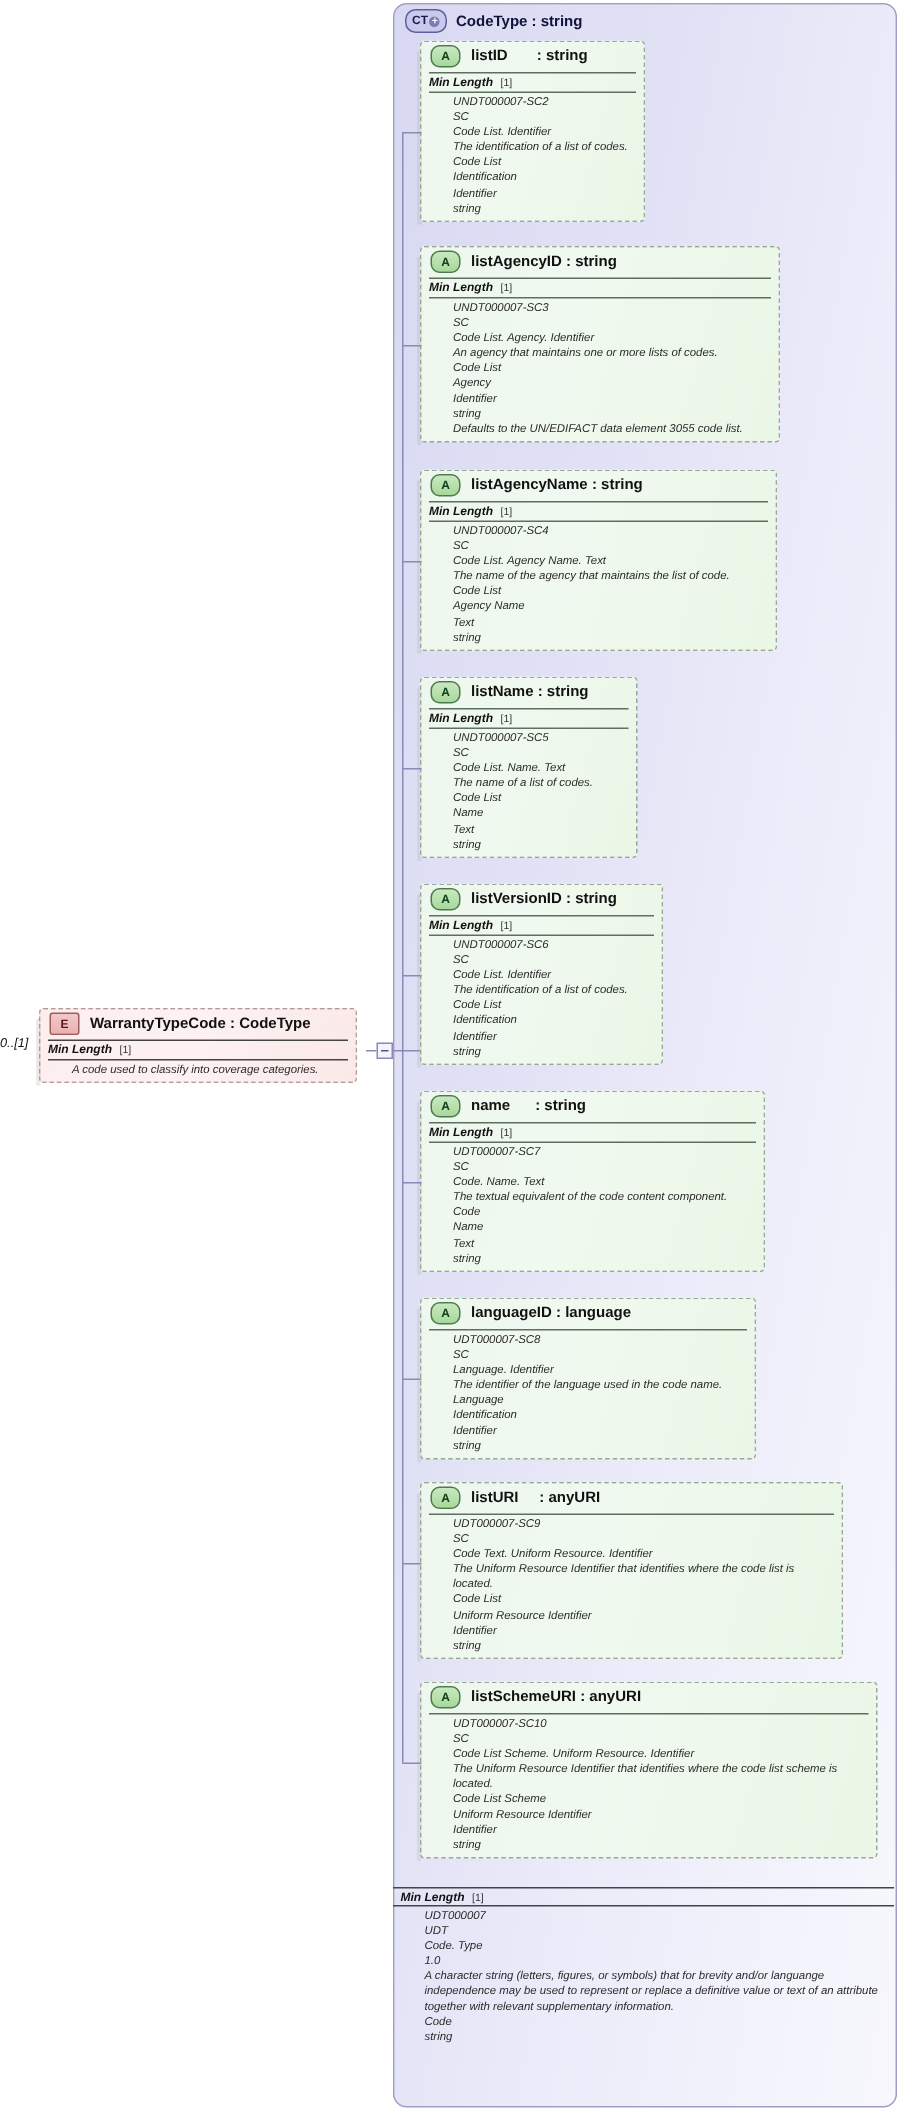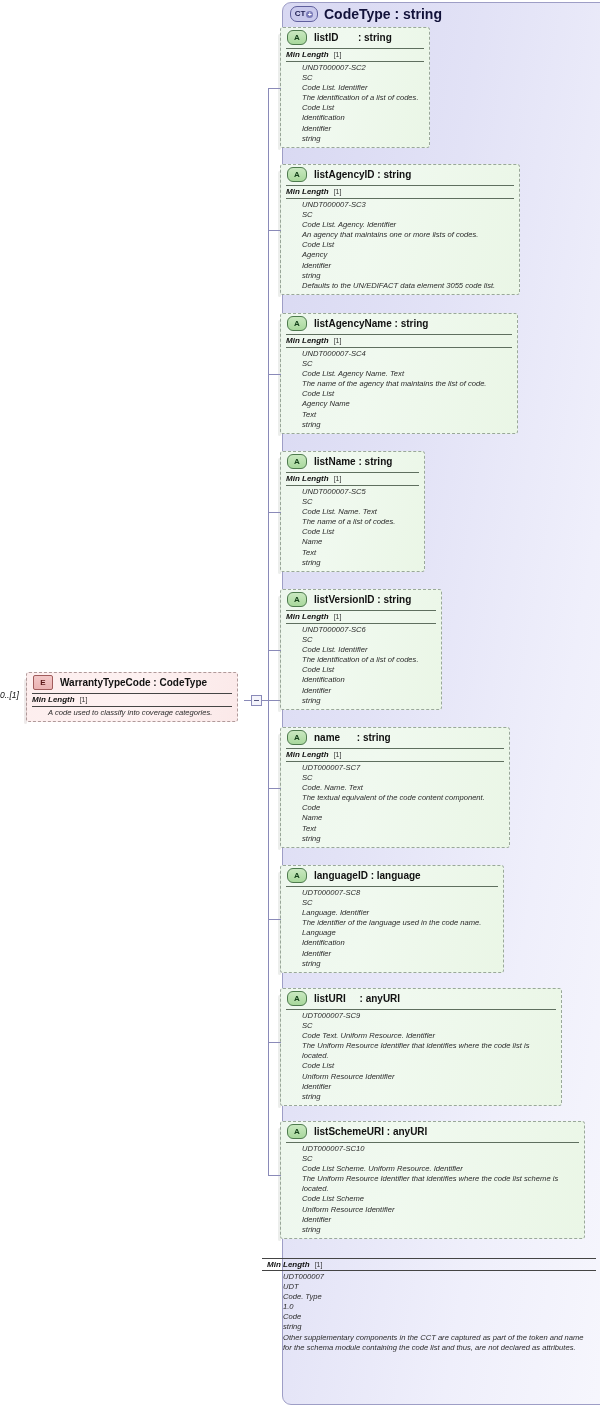--- a/index.html
+++ b/index.html
@@ -1,21 +1,21 @@
 <!DOCTYPE html>
 <html><head>
 <meta charset="utf-8">
 <style>
   html,body{margin:0;padding:0;background:#ffffff;}
   body{
     width:600px;height:1407px;position:relative;overflow:hidden;
     font-family:"Liberation Sans", sans-serif;
     -webkit-font-smoothing:antialiased;
   }
-  .abs{position:absolute;margin-left:20px;}
+  .abs{position:absolute;}
 
   
   #codetype-container{
     left:262px; top:2px; width:336px; height:1403px;
     border:1px solid #9e9ec6;
     border-radius:9px;
     background:linear-gradient(100deg,#d8d8f2 0%,#e2e2f6 35%,#efeffb 70%,#f7f7fd 100%);
     box-sizing:border-box;
   }
   #codetype-header{
@@ -28,21 +28,21 @@
     display:flex;align-items:center;justify-content:center;
     font-size:8px;font-weight:bold;color:#1a1a4e;letter-spacing:0px;
     font-family:"Liberation Sans",sans-serif;line-height:1;
   }
   .ct-icon .plusbox{
     display:inline-block;width:7px;height:7px;border-radius:50%;
     background:#7b7bb8;color:#fff;font-size:7px;line-height:7px;
     text-align:center;margin-left:1px;
   }
   #codetype-title{
-    font-size:14px;font-weight:bold;color:#12123a;
+    font-size:10px;font-weight:bold;color:#12123a;
     font-family:"Liberation Sans",sans-serif;
   }
 
   
   .vline{position:absolute;background:#8a8ab8;width:1px;}
   .hline{position:absolute;background:#8a8ab8;height:1px;}
   .minusbox{
     position:absolute;width:11px;height:11px;border:1px solid #8a8ab8;
     background:#f4f4fb;box-sizing:border-box;
   }
@@ -363,23 +363,23 @@
   <div class="facet-row">
     <span class="facet-label">Min Length</span>
     <span class="facet-card">[1]</span>
   </div>
   <div class="hr dark"></div>
   <div class="docblock" id="footer-doc">
       <div class="docline">UDT000007</div>
       <div class="docline">UDT</div>
       <div class="docline">Code. Type</div>
       <div class="docline">1.0</div>
+      <div class="docline">A character string (letters, figures, or symbols) that for brevity and/or languange independence may be used to represent or replace a definitive value or text of an attribute together with relevant supplementary information.</div>
       <div class="docline">Code</div>
       <div class="docline">string</div>
-      <div class="docline">Other supplementary components in the CCT are captured as part of the token and name for the schema module containing the code list and thus, are not declared as attributes.</div>
     </div>
 </div>
 
 <div class="hline" style="left: 268px; top: 88px; width: 13px;"></div>
 <div class="hline" style="left: 268px; top: 230px; width: 13px;"></div>
 <div class="hline" style="left: 268px; top: 374px; width: 13px;"></div>
 <div class="hline" style="left: 268px; top: 512px; width: 13px;"></div>
 <div class="hline" style="left: 268px; top: 650px; width: 13px;"></div>
 <div class="hline" style="left: 268px; top: 788px; width: 13px;"></div>
 <div class="hline" style="left: 268px; top: 919px; width: 13px;"></div>

